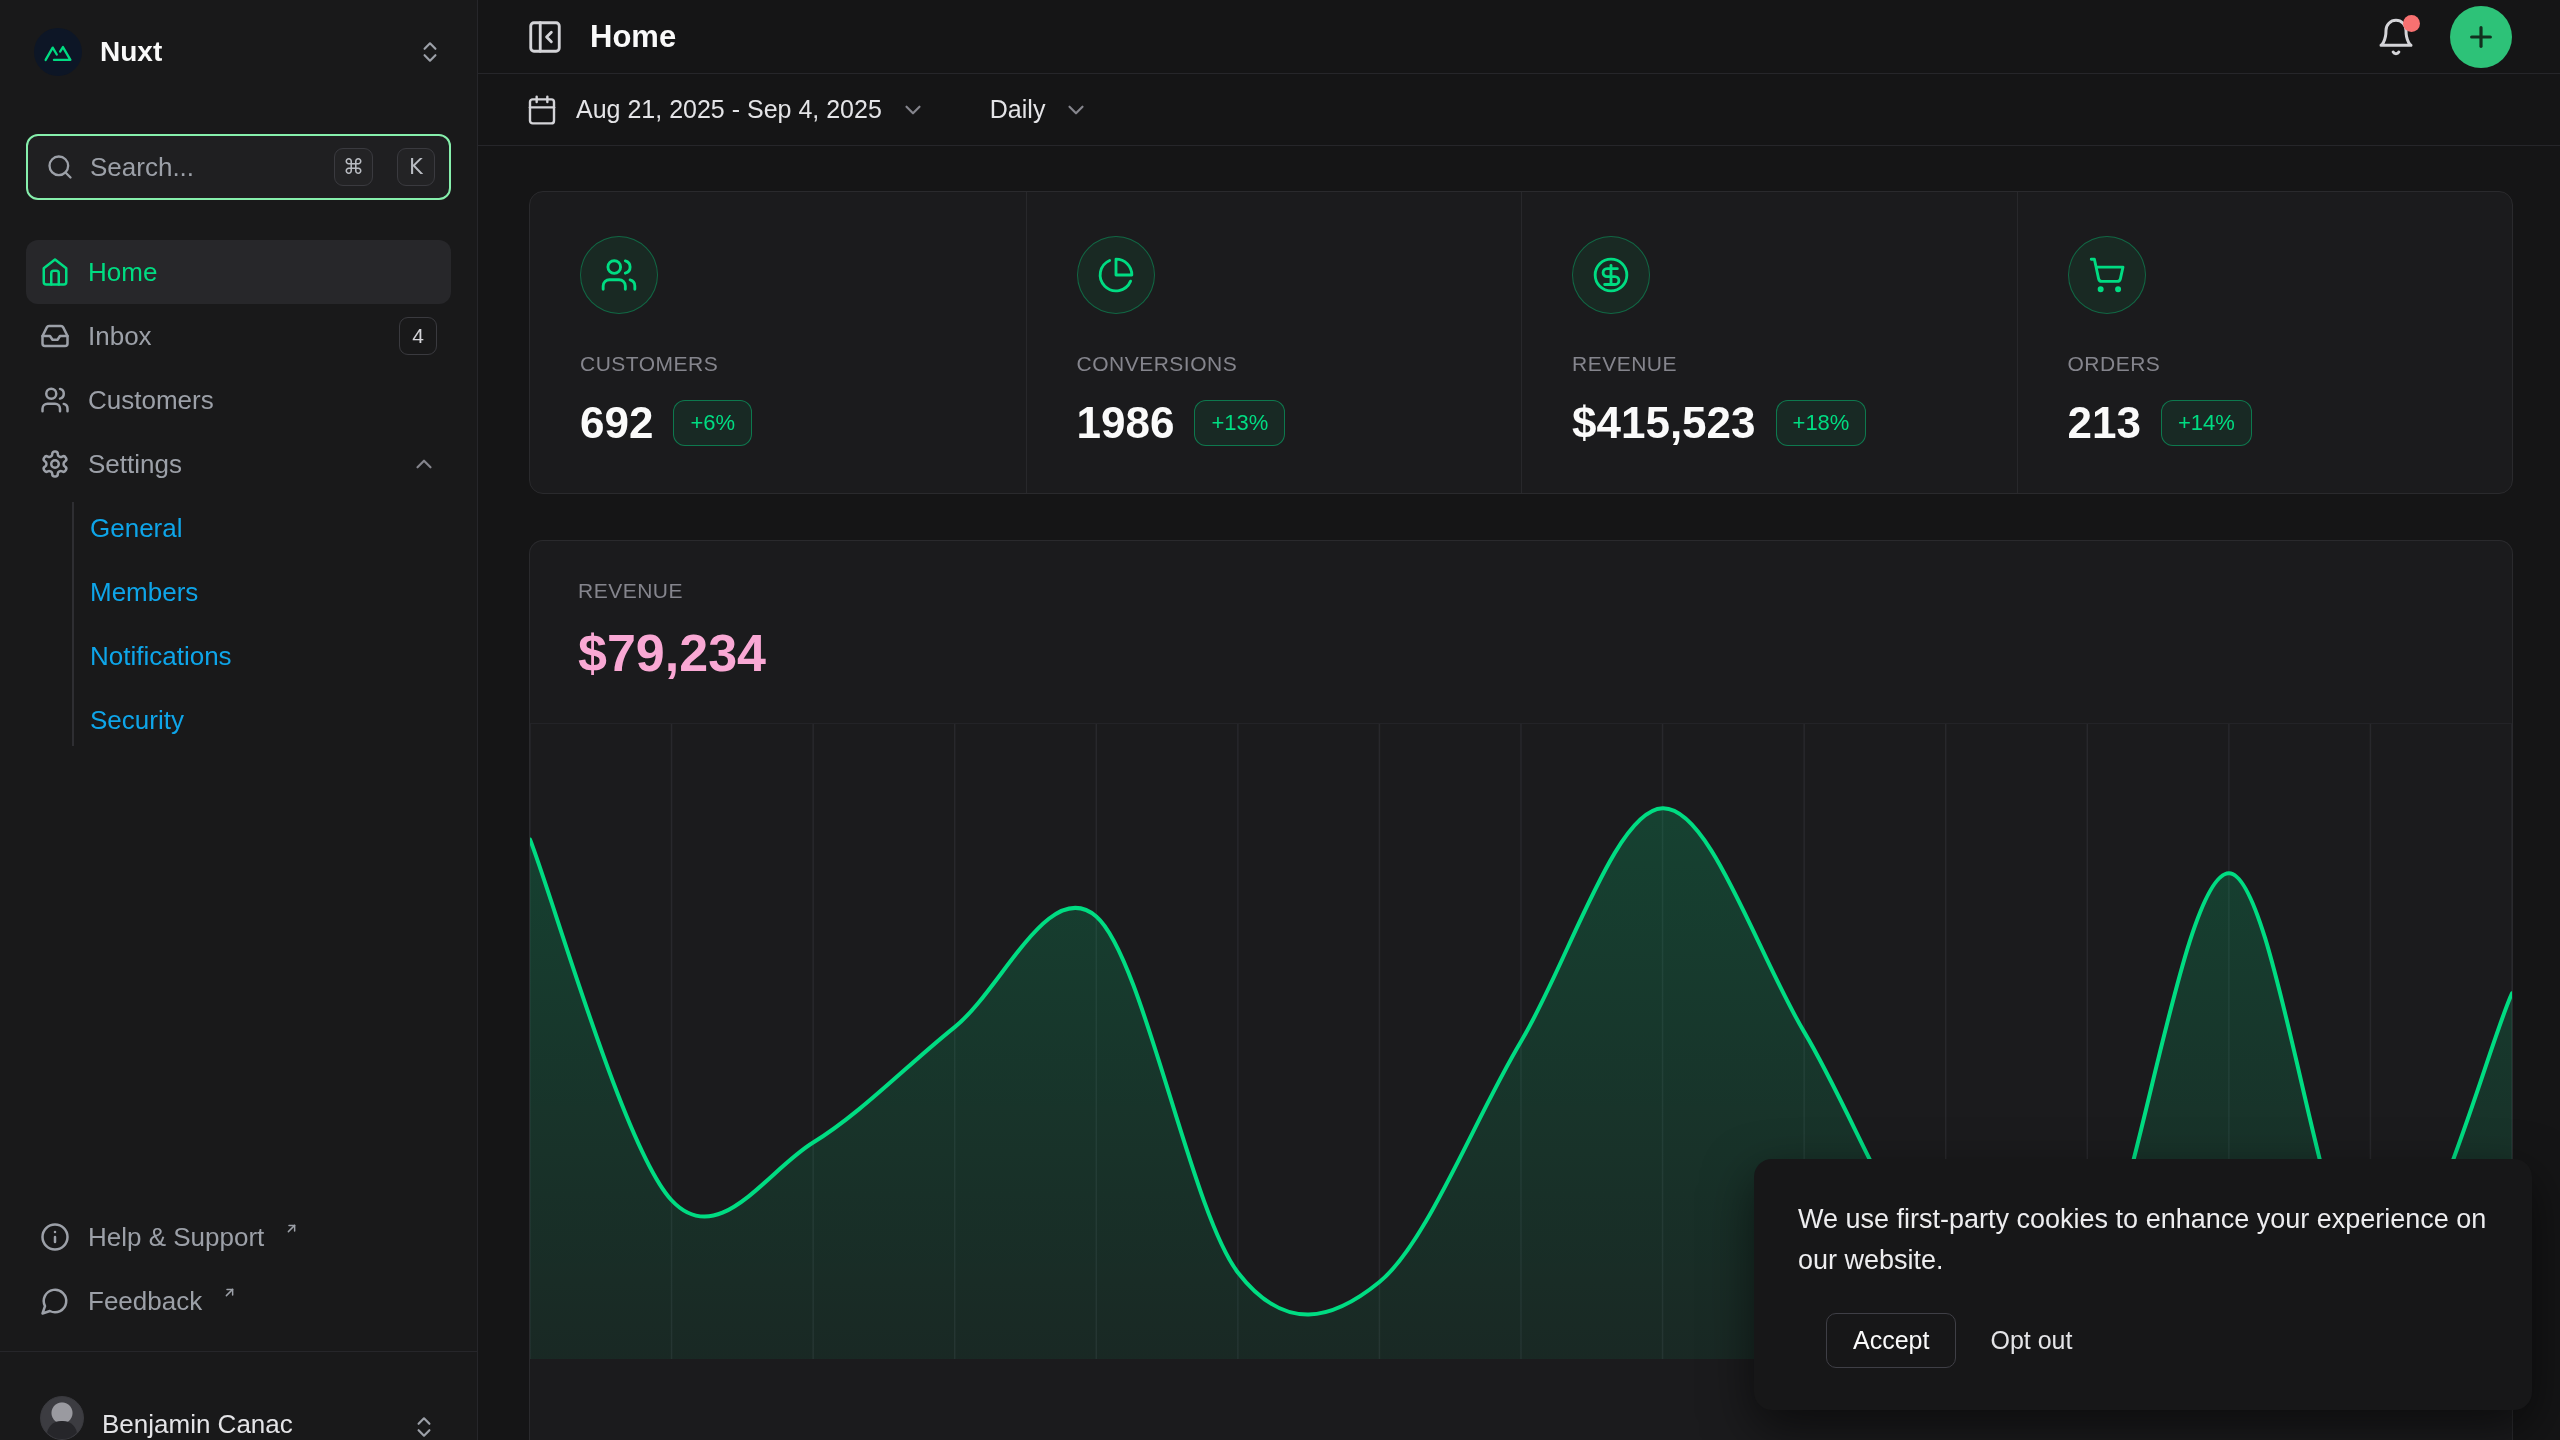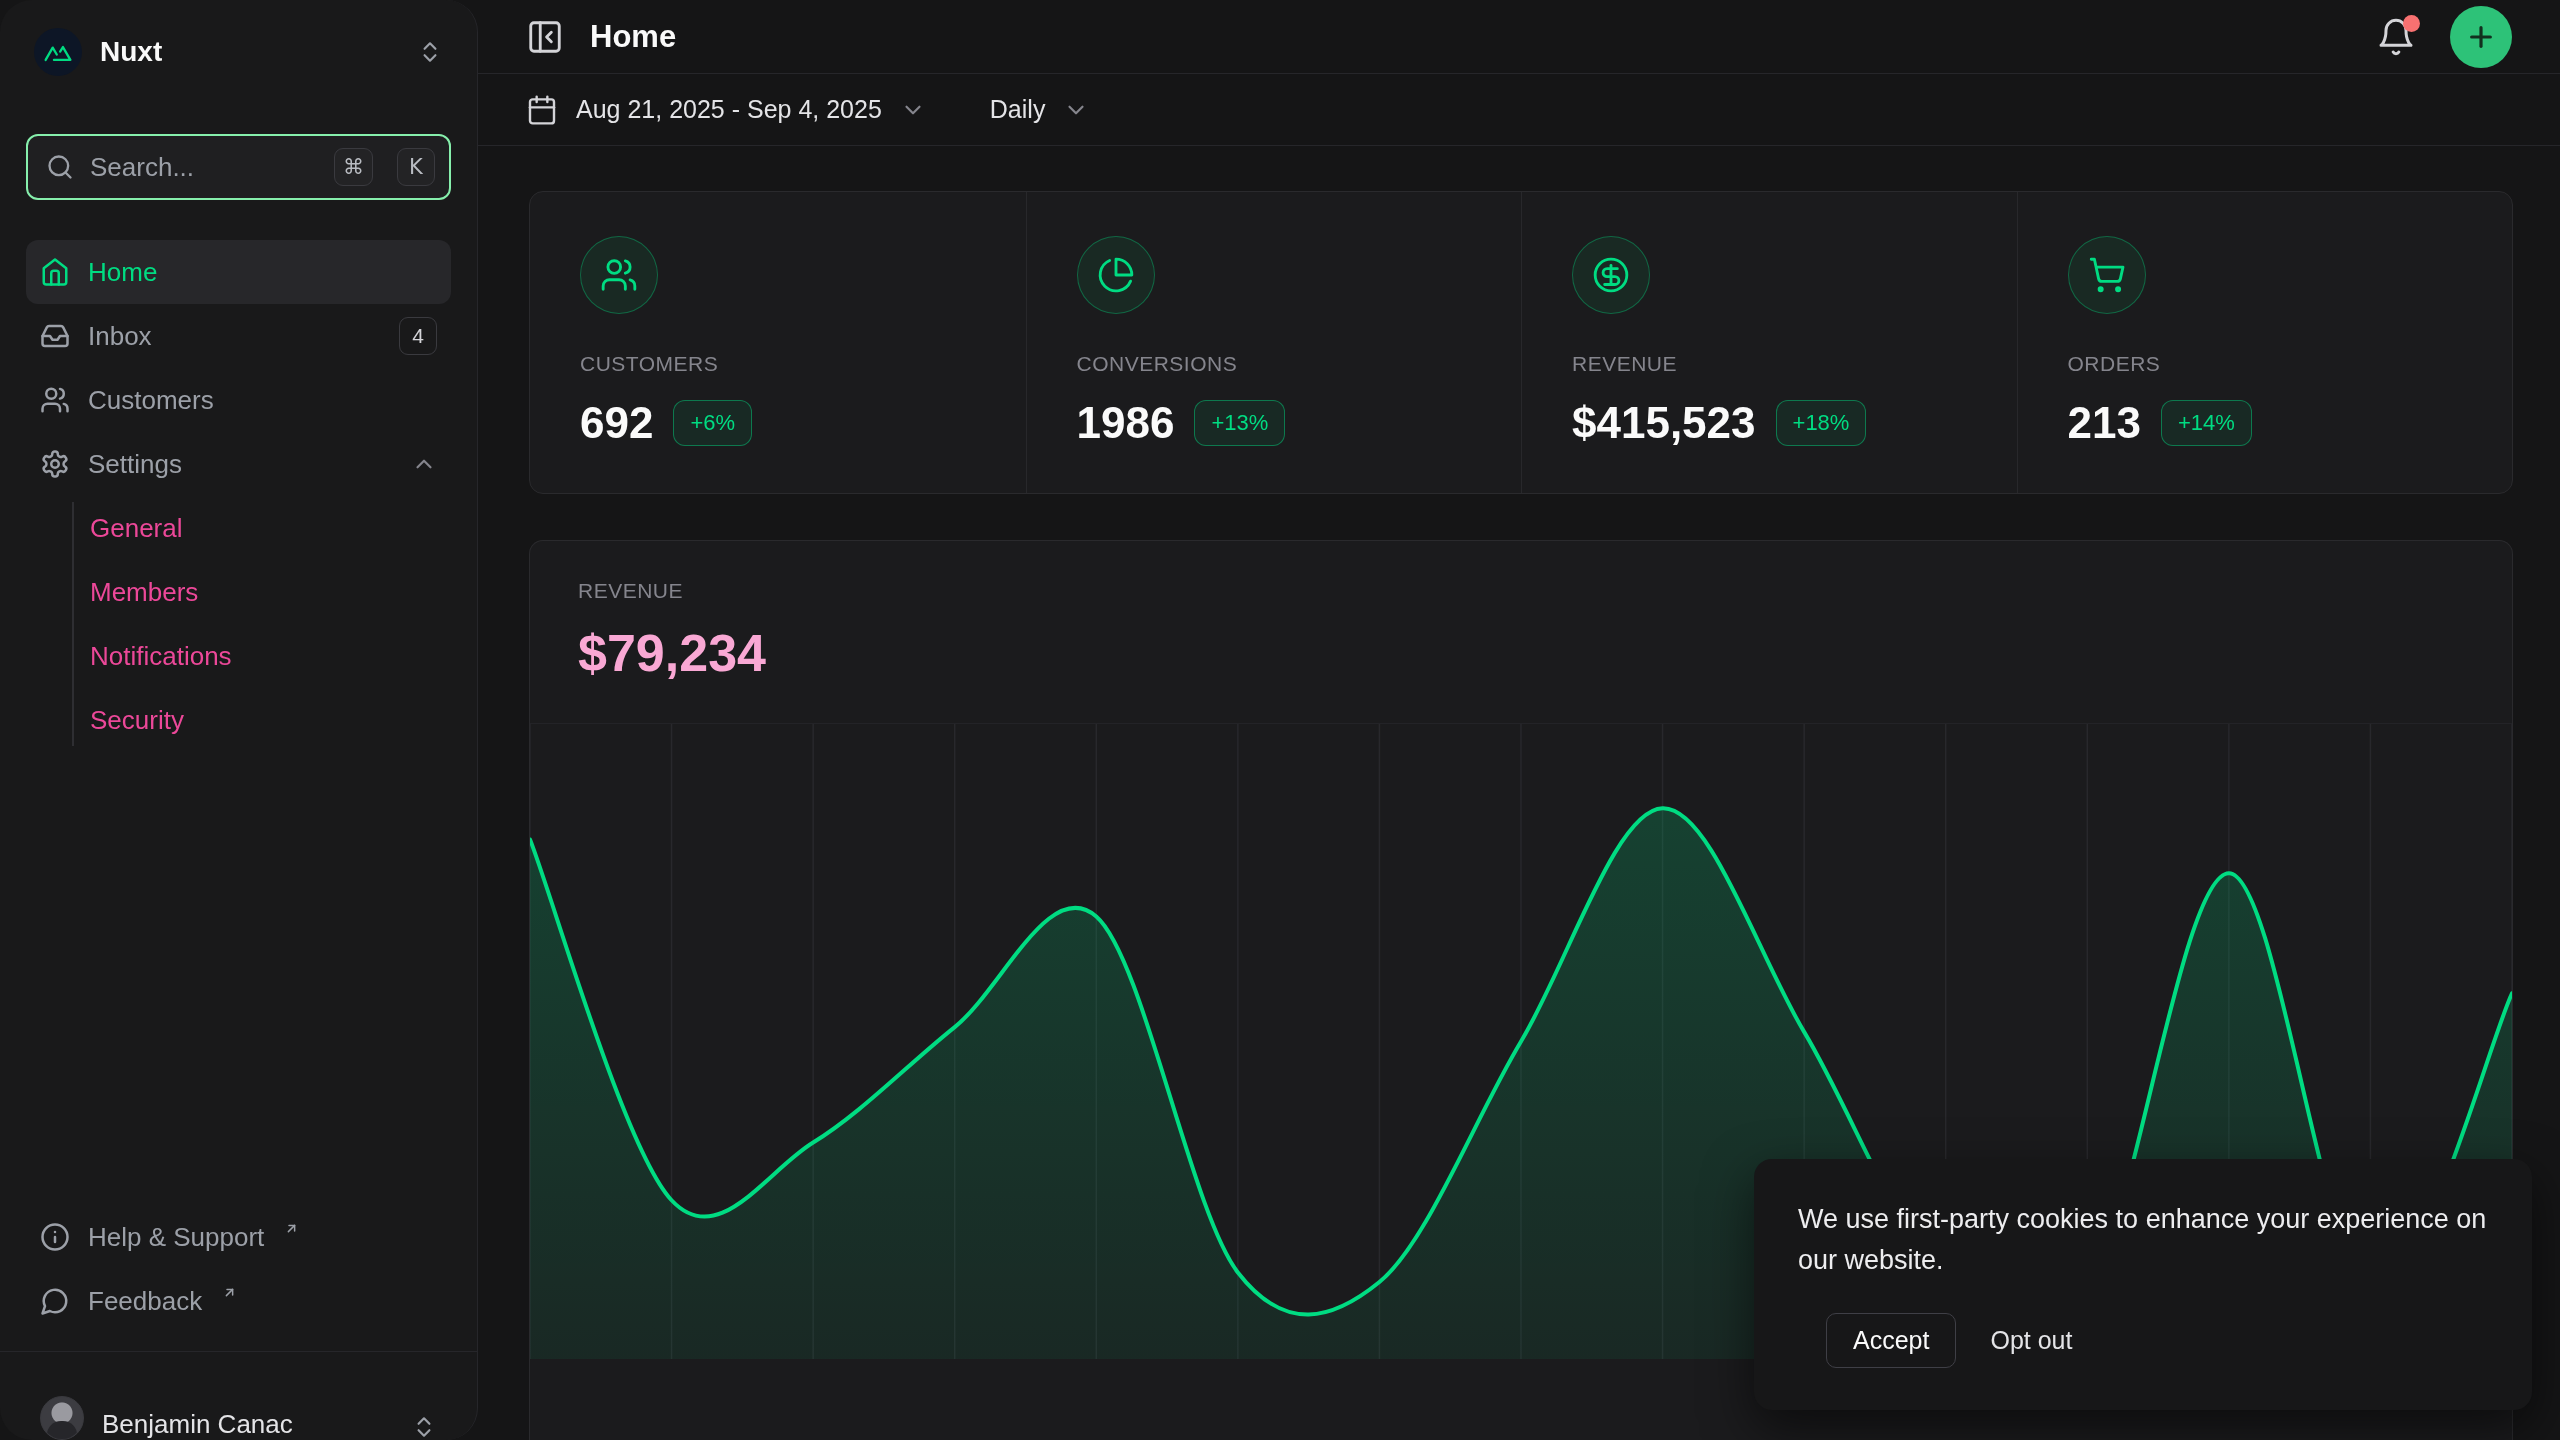--- a/index.html
+++ b/index.html
@@ -8,21 +8,21 @@
     font-family:"Liberation Sans","DejaVu Sans",sans-serif;
     background:#151516; color:#e4e4e7;
     display:flex;
   }
   svg { display:block; }
 
   
   .sidebar {
     width:478px; min-width:478px; height:100%;
     background:#19191a; border-right:1px solid #26262a;
-    display:flex; flex-direction:column; padding:24px 26px 0 26px;border-radius:32px;
+    display:flex; flex-direction:column; padding:24px 26px 0 26px;
   }
   .brand-row { display:flex; align-items:center; gap:18px; padding:4px 8px; height:56px; }
   .brand-logo { width:48px; height:48px; border-radius:50%; background:#0d1626; display:flex; align-items:center; justify-content:center; }
   .brand-name { font-size:28px; font-weight:700; color:#fafafa; flex:1; }
   .updown { color:#9ca0a8; }
 
   .search-box {
     margin-top:54px; height:66px; border:2px solid #86efac; border-radius:12px;
     background:#1f1f21; display:flex; align-items:center; gap:16px; padding:0 14px 0 18px;
     color:#9ca0a8;
@@ -43,21 +43,21 @@
   .nav-item .ni-label { flex:1; }
   .nav-item.active { background:#27272a; color:#00dc82; font-weight:500; }
   .badge-key {
     min-width:38px; height:38px; border:1px solid #3a3a3f; border-radius:9px;
     color:#d4d4d8; font-size:21px; display:flex; align-items:center; justify-content:center;
   }
   .submenu { position:relative; padding-left:64px; }
   .submenu:before {
     content:""; position:absolute; left:46px; top:6px; bottom:6px; width:1.5px; background:#2e2e32;
   }
-  .sub-item { height:64px; display:flex; align-items:center; font-size:26px; color:#ec4899; cursor:pointer; }
+  .sub-item { height:64px; display:flex; align-items:center; font-size:26px; color:#0ea5e9; cursor:pointer; }
 
   .sidebar-spacer { flex:1; }
   .side-foot { display:flex; flex-direction:column; padding-bottom:8px; }
   .foot-item { height:64px; display:flex; align-items:center; gap:18px; padding:0 14px; color:#9ca0a8; font-size:26px; cursor:pointer; }
   .ext-arrow { color:#9ca0a8; margin-left:2px; margin-bottom:18px; }
 
   .user-sep { border-top:1px solid #26262a; margin:10px -26px 0 -26px; }
   .user-row { height:88px; display:flex; align-items:flex-end; gap:18px; padding:0 14px; cursor:pointer; }
   .avatar {
     width:44px; height:44px; border-radius:50%;

